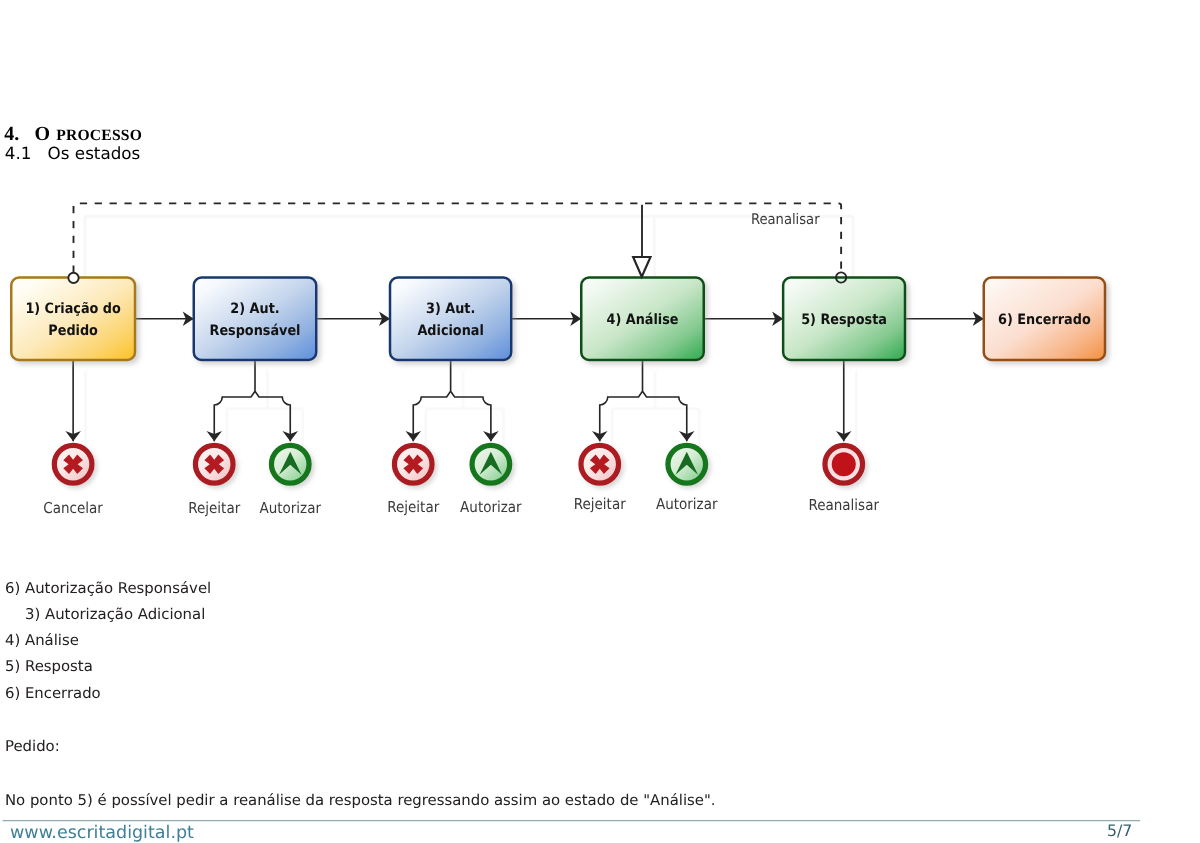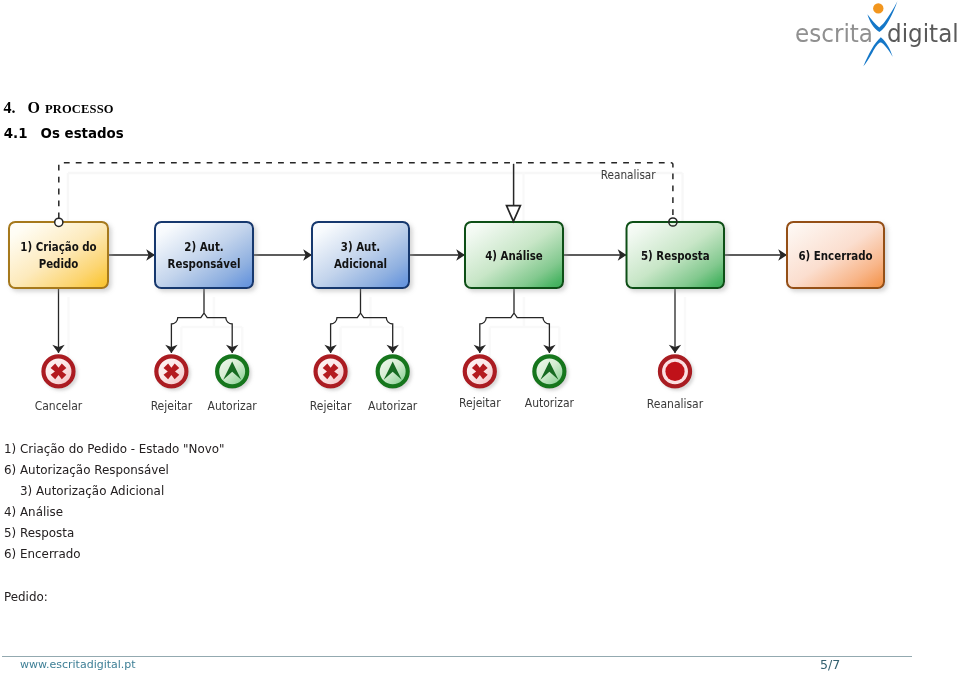--- a/index.html
+++ b/index.html
@@ -11,63 +11,50 @@
   #logo .lw{position:absolute;font-family:"DejaVu Sans",sans-serif;font-weight:400;
             font-size:25.3px;transform:scaleX(0.912);transform-origin:0 0;line-height:1;}
   #logo .w1{left:794.8px;top:21.4px;color:#909090;}
   #logo .w2{left:887.4px;top:21.4px;color:#5a5a5a;}
   #logo svg{position:absolute;left:0;top:0;}
   
   .h1{position:absolute;left:3.4px;top:100px;font-size:16px;font-weight:bold;color:#000;line-height:1;white-space:pre;font-family:Liberation Serif, serif;}
   .h1 .sc{font-size:12.5px;letter-spacing:0.15px;}
   .h1 .gap1{display:inline-block;width:12.2px;}
   .h1 .gap2{display:inline-block;width:5.0px;}
-  .h2{position:absolute;left:3.8px;top:127px;font-size:13.4px;font-weight:bold;color:#000;line-height:1;white-space:pre;}
+  .h2{position:absolute;left:3.8px;top:117px;font-size:13.4px;font-weight:normal;color:#000;line-height:1;white-space:pre;}
   .h2 .gap{display:inline-block;width:13px;}
   
   .bodytxt{position:absolute;font-size:11.9px;color:#242021;white-space:pre;}
   
   #footline{position:absolute;left:2px;top:655.7px;width:910px;height:1px;background:#93a9b0;}
-  #footurl{position:absolute;left:20px;top:658.3px;font-size:11px;color:#3e7f96;}
-  #footpage{position:absolute;left:820px;top:657.2px;width:85.8px;text-align:left;font-size:12.6px;color:#33606f;}
+  #footurl{position:absolute;left:8px;top:658.3px;font-size:14px;color:#3e7f96;}
+  #footpage{position:absolute;left:820px;top:657.2px;width:85.8px;text-align:right;font-size:12.6px;color:#33606f;}
   
   #diagram{position:absolute;left:0;top:0px;width:960px;height:430px;}
   #flow text{font-family:"DejaVu Sans Condensed","DejaVu Sans",sans-serif;}
   #flow .boxlbl{font-size:11.4px;font-weight:bold;fill:#121212;}
   #flow .looplbl{font-size:11.7px;fill:#3a3a3a;}
   #flow .actlbl{font-size:12.0px;fill:#3a3a3a;}
 </style>
 </head>
 <body>
 
 <div class="page">
 
-<div id="logo">
-  <svg width="960" height="70" viewBox="0 0 960 70">
-    <circle cx="878.3" cy="8.4" r="5.2" fill="#f2961e"></circle>
-    <path d="M867.4 14.2 C869.6 21.6 873.4 28.2 879.4 32.0 C886.6 27.6 892.6 14.2 897.4 1.2
-             C897.4 1.2 894.4 7.2 890.4 13.6 C886.4 20.0 882.6 25.2 879.3 27.4
-             C875.8 24.6 871.0 19.4 867.4 14.2 Z" fill="#1477c8"></path>
-    <path d="M863.4 66.2 C868.8 53.4 874.2 43.0 880.8 37.2 C887.0 42.2 890.6 50.2 892.8 57.0
-             C892.8 57.0 888.6 49.4 883.8 44.6 C882.0 42.8 881.0 42.4 880.2 42.6
-             C878.4 43.0 875.6 46.8 872.4 52.4 C869.0 58.4 866.0 63.4 863.4 66.2 Z" fill="#1477c8"></path>
-  </svg>
-  <span class="lw w1">escrita</span>
-  <span class="lw w2">digital</span>
-</div>
 
 <div class="h1"><span>4.</span><span class="gap1"></span><span>O<span class="gap2"></span><span class="sc">PROCESSO</span></span></div>
 <div class="h2"><span>4.1</span><span class="gap"></span><span>Os estados</span></div>
-<div class="bodytxt" style="left:4px;top:442.0px">1) Criação do Pedido - Estado "Novo"</div>
 <div class="bodytxt" style="left:4px;top:463.0px">6) Autorização Responsável</div>
 <div class="bodytxt" style="left:20px;top:484.0px">3) Autorização Adicional</div>
 <div class="bodytxt" style="left:4px;top:505.0px">4) Análise</div>
 <div class="bodytxt" style="left:4px;top:526.0px">5) Resposta</div>
 <div class="bodytxt" style="left:4px;top:547.0px">6) Encerrado</div>
 <div class="bodytxt" style="left:4px;top:590.4px">Pedido:</div>
+<div class="bodytxt" style="left:4px;top:632.5px">No ponto 5) é possível pedir a reanálise da resposta regressando assim ao estado de "Análise".</div>
 <div id="diagram">
 <svg id="flow" width="960" height="430" viewBox="0 0 960 430">
 <defs>
 <linearGradient id="g_orange" x1="0" y1="0" x2="1" y2="1">
             <stop offset="0" stop-color="#fffefb"></stop>
             <stop offset="0.12" stop-color="#fffdf4"></stop>
             <stop offset="0.5" stop-color="#fdeabc"></stop>
             <stop offset="0.78" stop-color="#fcd571"></stop>
             <stop offset="0.92" stop-color="#fbc940"></stop>
             <stop offset="1" stop-color="#f9c02c"></stop>

